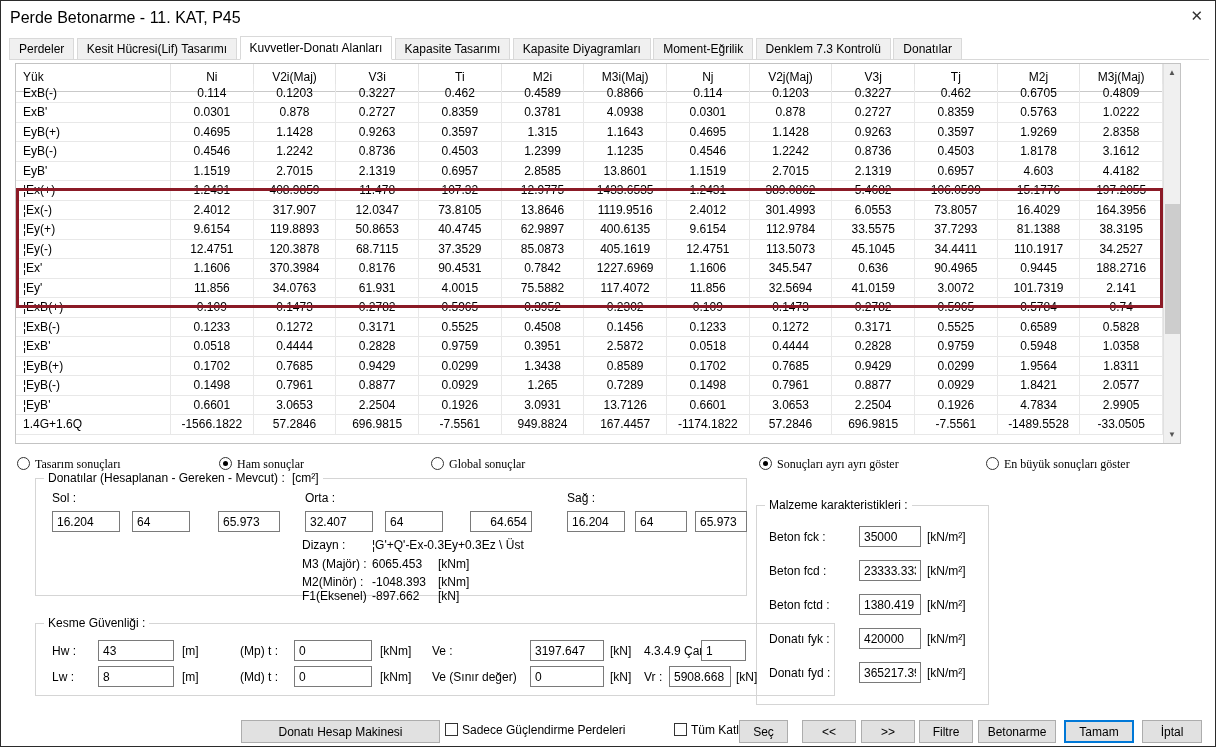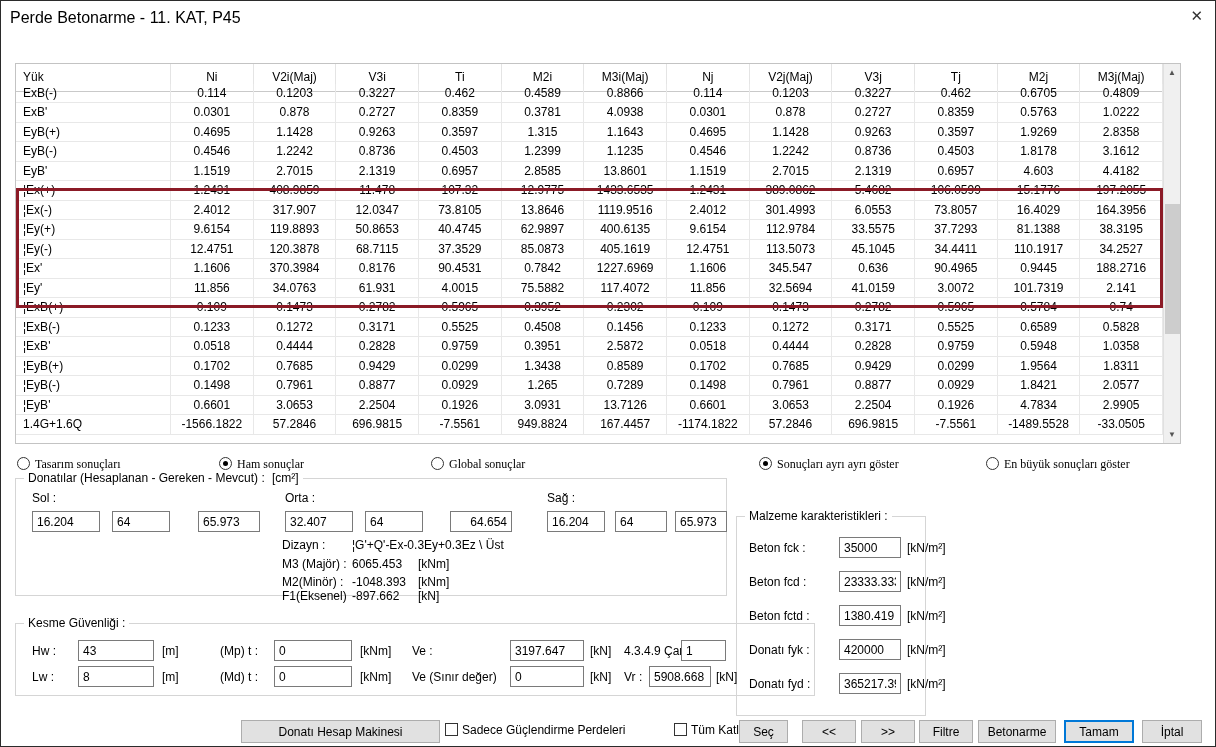--- a/index.html
+++ b/index.html
@@ -28,41 +28,51 @@
                 border: 3px solid #8b1a26; pointer-events: none; z-index: 3; }
   .vscroll { position: absolute; right: 0; top: 0; width: 17px; height: 100%; background: #f0f0f0; border-left: 1px solid #e0e0e0; }
   .sbtn { position: absolute; left: 0; width: 16px; height: 17px; text-align: center; font-size: 8px; line-height: 17px; color: #555; cursor: pointer; }
   .sthumb { position: absolute; left: 1px; top: 140px; width: 15px; height: 130px; background: #cdcdcd; cursor: pointer; }
   
   .radio { position: absolute; top: 456px; height: 16px; line-height: 15px; cursor: pointer; font-family: Liberation Serif, serif; }
   .rdot { display: inline-block; width: 13px; height: 13px; border: 1px solid #333; border-radius: 50%; background: #fff; vertical-align: -2px; margin-right: 5px; position: relative; }
   .radio.checked .rdot:after { content: ""; position: absolute; left: 3px; top: 3px; width: 5px; height: 5px; border-radius: 50%; background: #000; }
   .cbox { display: inline-block; width: 13px; height: 13px; border: 1px solid #333; background: #fff; vertical-align: -2px; margin-right: 4px; }
   
-  .group { position: absolute; border: 1px solid #d5d5d5; }
+  .group { position: absolute; border: 1px solid #d5d5d5; margin-left: 20px; }
   .legend { position: absolute; top: -8px; left: 8px; background: #fff; padding: 0 4px; white-space: nowrap; }
   .lab { position: absolute; white-space: nowrap; }
   .fld { position: absolute; height: 21px; border: 1px solid #7a7a7a; background: #fff; font-family: "Liberation Sans", sans-serif;
          font-size: 12px; padding: 0 4px; text-align: left; }
   
   .btn { position: absolute; top: 719px; height: 23px; background: #e1e1e1; border: 1px solid #adadad;
          font-family: "Liberation Sans", sans-serif; font-size: 12px; text-align: center; cursor: pointer; }
   .btn.default { border: 2px solid #0078d7; }
   .chk { position: absolute; top: 722px; height: 16px; line-height: 15px; cursor: pointer; white-space: nowrap; }
 </style>
 </head>
 <body>
 
 <div class="window">
 
   <div class="titlebar">
     <div class="title">Perde Betonarme - 11. KAT, P45</div>
     <div class="close">✕</div>
   </div>
 
+  <div class="tabbar">
+    <div class="tab">Perdeler</div>
+    <div class="tab">Kesit Hücresi(Lif) Tasarımı</div>
+    <div class="tab active">Kuvvetler-Donatı Alanları</div>
+    <div class="tab">Kapasite Tasarımı</div>
+    <div class="tab">Kapasite Diyagramları</div>
+    <div class="tab">Moment-Eğrilik</div>
+    <div class="tab">Denklem 7.3 Kontrolü</div>
+    <div class="tab">Donatılar</div>
+  </div>
 
   <div class="table-wrap">
     <div class="grid" id="grid">
         <div class="th lbl">Yük</div>
         <div class="th">Ni</div>
         <div class="th">V2i(Maj)</div>
         <div class="th">V3i</div>
         <div class="th">Ti</div>
         <div class="th">M2i</div>
         <div class="th">M3i(Maj)</div>
@@ -356,21 +366,21 @@
     <span class="lab" style="left:336px; top:78px">6065.453</span>
     <span class="lab" style="left:402px; top:78px">[kNm]</span>
     <span class="lab" style="left:266px; top:96px">M2(Minör) :</span>
     <span class="lab" style="left:336px; top:96px">-1048.393</span>
     <span class="lab" style="left:402px; top:96px">[kNm]</span>
     <span class="lab" style="left:266px; top:110px">F1(Eksenel)</span>
     <span class="lab" style="left:336px; top:110px">-897.662</span>
     <span class="lab" style="left:402px; top:110px">[kN]</span>
   </div>
 
-  <div class="group" style="left:735px; top:515px; width:190px; height:200px">
+  <div class="group" style="left:735px; top:504px; width:233px; height:200px">
     <span class="legend">Malzeme karakteristikleri :</span>
 
     <span class="lab" style="left:12px; top:24px">Beton fck :</span>
     <input class="fld" style="left: 102px; top: 20px; width: 62px;" value="35000">
     <span class="lab" style="left:170px; top:24px">[kN/m²]</span>
 
     <span class="lab" style="left:12px; top:58px">Beton fcd :</span>
     <input class="fld" style="left: 102px; top: 54px; width: 62px;" value="23333.333">
     <span class="lab" style="left:170px; top:58px">[kN/m²]</span>
 

